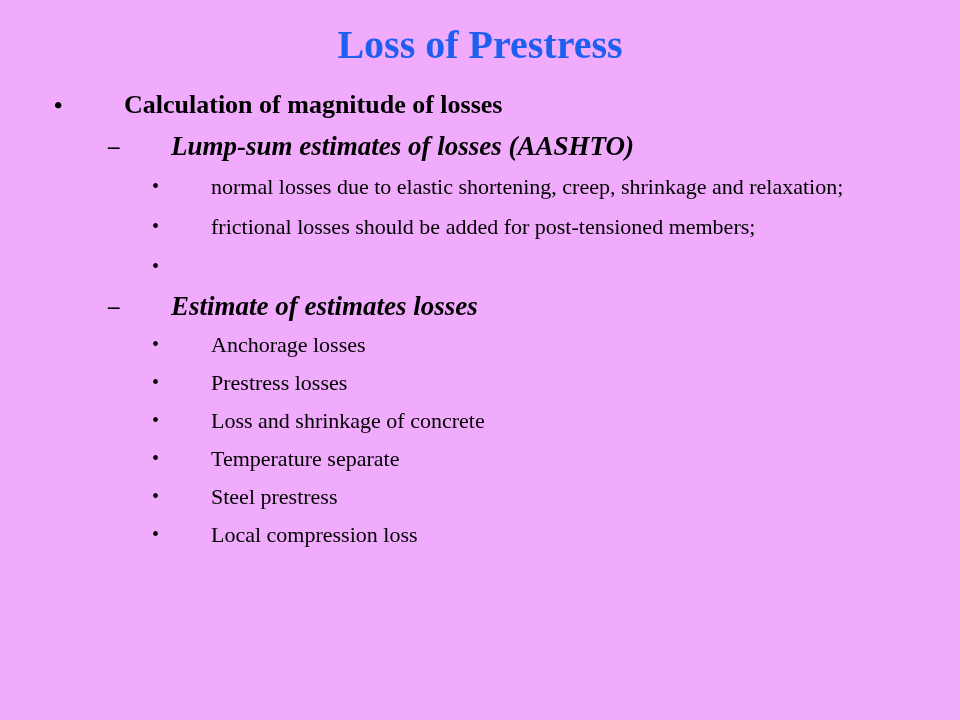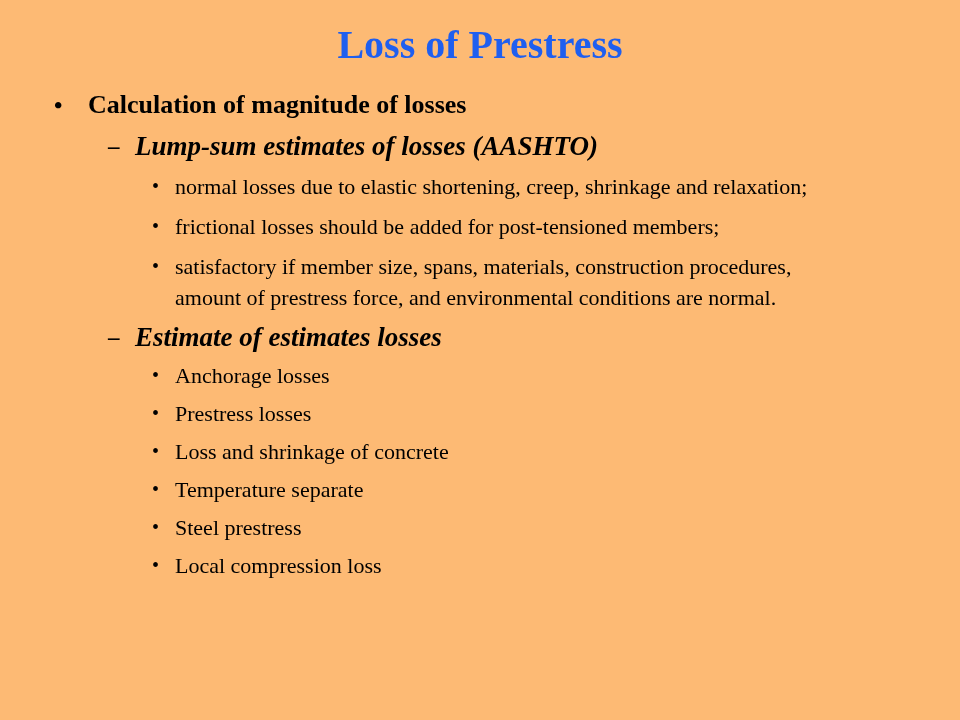--- a/index.html
+++ b/index.html
@@ -13,21 +13,21 @@
     overflow: hidden;
     font-family: "Liberation Serif", "DejaVu Serif", serif;
     color: #000000;
     position: relative;
   }
 
   .slide {
     width: 960px;
     height: 720px;
     position: relative;
-    background: #fdba74;
+    background: #f0abfc;
   }
 
   .slide-title {
     position: absolute;
     top: 22px;
     left: 0;
     width: 960px;
     text-align: center;
     font-size: 40px;
     font-weight: bold;
@@ -50,20 +50,21 @@
     align-items: flex-start;
     box-sizing: border-box;
   }
   .marker {
     flex: 0 0 auto;
     text-align: left;
     user-select: none;
   }
   .btext {
     flex: 1 1 auto;
+    margin-left: 36px;
   }
 
   
   .lvl1 {
     padding-left: 54px;
     padding-right: 100px;
     margin-top: 0px;
     margin-bottom: 4px;
   }
   .lvl1 .marker {
@@ -142,21 +143,20 @@
     <div class="bullet lvl3">
       <span class="marker">•</span>
       <span class="btext">normal losses due to elastic shortening, creep, shrinkage and relaxation;</span>
     </div>
     <div class="bullet lvl3">
       <span class="marker">•</span>
       <span class="btext">frictional losses should be added for post-tensioned members;</span>
     </div>
     <div class="bullet lvl3">
       <span class="marker">•</span>
-      <span class="btext">satisfactory if member size, spans, materials, construction procedures, amount of prestress force, and environmental conditions are normal.</span>
     </div>
 
     <div class="bullet lvl2">
       <span class="marker">–</span>
       <span class="btext">Estimate of estimates losses</span>
     </div>
 
     <div class="bullet lvl3 tight">
       <span class="marker">•</span>
       <span class="btext">Anchorage losses</span>

